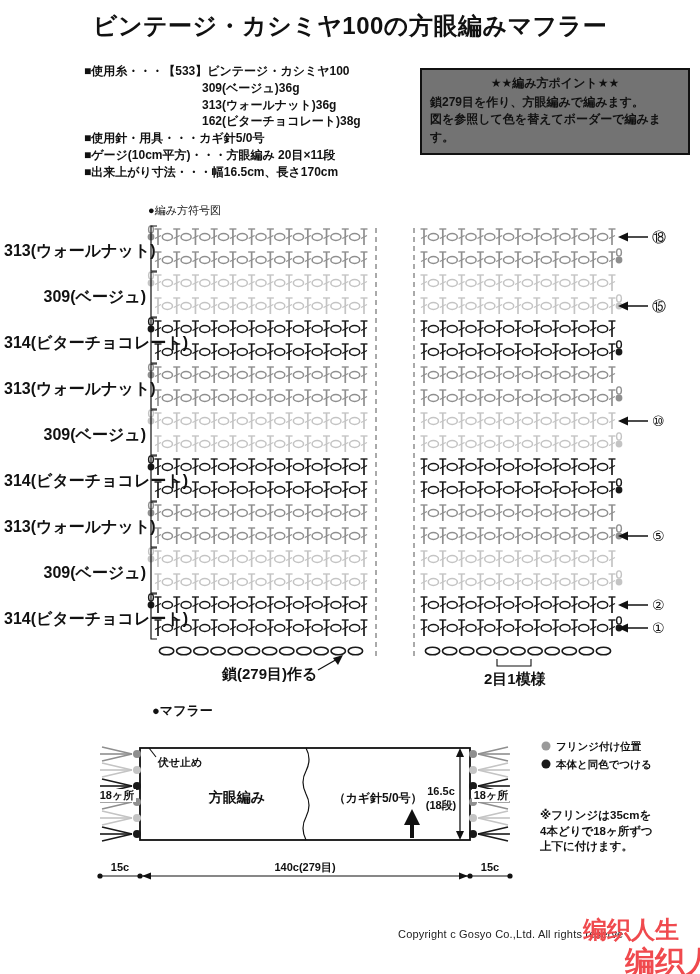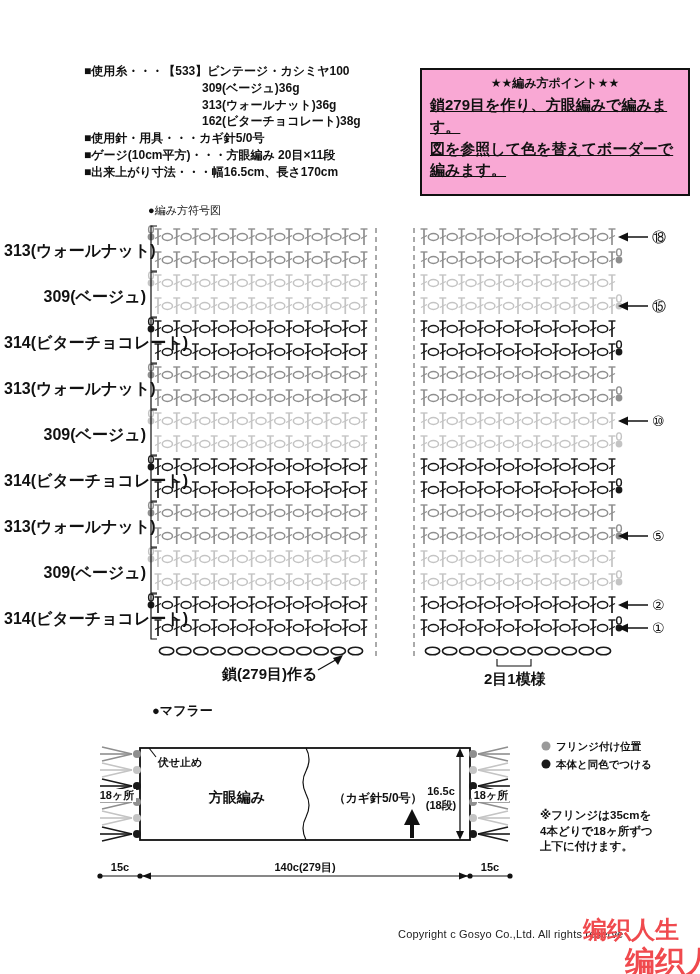--- a/index.html
+++ b/index.html
@@ -4,43 +4,44 @@
 <style>
   html,body{margin:0;padding:0;background:#e9e9e9;}
   .page{position:relative;width:700px;height:974px;background:#fff;overflow:hidden;
         font-family:"Liberation Sans","DejaVu Sans",sans-serif;color:#111;}
   .title{position:absolute;top:10px;left:0;width:100%;text-align:center;
          font-size:24px;font-weight:bold;margin:0;letter-spacing:.5px;}
   .materials{position:absolute;left:84px;top:63px;width:335px;font-size:12px;
              font-weight:bold;line-height:16.8px;}
   .materials .ind{padding-left:118px;}
   .points{position:absolute;left:420px;top:68px;width:250px;border:2px solid #111;
-          padding:5px 8px 13px;background:#f9a8d4;}
+          padding:5px 8px 7px;background:#737373;}
   .points-title{text-align:center;font-size:12px;font-weight:bold;margin-bottom:2px;}
-  .points-body{font-size:15px;font-weight:bold;line-height:1.45;text-decoration:underline;}
+  .points-body{font-size:12px;font-weight:bold;line-height:1.45;}
   .chart-label{position:absolute;left:148px;top:203px;font-size:11px;font-weight:normal;}
   .chart-region{position:absolute;left:0;top:222px;width:700px;height:476px;}
   .chart-region svg{position:absolute;left:0;top:0;}
   #chart-overlays{position:absolute;left:0;top:0;width:100%;height:100%;pointer-events:none;}
   .chart-yarn-label{position:absolute;width:142px;left:4px;text-align:right;
                     font-size:16px;font-weight:bold;white-space:nowrap;}
   .chart-note{position:absolute;font-size:15px;font-weight:bold;white-space:nowrap;}
   .scarf-region{position:absolute;left:0;top:700px;width:667px;height:210px;}
   .scarf-region svg{position:absolute;left:0;top:0;}
   .scarf-label{position:absolute;left:152px;top:2px;font-size:13px;font-weight:bold;}
   .copyright{position:absolute;left:398px;top:928px;width:292px;font-size:11px;
              letter-spacing:.2px;color:#222;}
   .watermark{position:absolute;font-weight:bold;white-space:nowrap;margin-left:33px;}
   .wm1{left:550px;top:914px;font-size:24px;}
   .wm2{left:592px;top:942px;font-size:30px;}
 </style>
 </head>
 <body>
 
 <div class="page">
+  <h1 class="title">ビンテージ・カシミヤ100の方眼編みマフラー</h1>
 
   <div class="materials" id="materials">
       <div class="">■使用糸・・・【533】ビンテージ・カシミヤ100</div>
       <div class="ind">309(ベージュ)36g</div>
       <div class="ind">313(ウォールナット)36g</div>
       <div class="ind">162(ビターチョコレート)38g</div>
       <div class="">■使用針・用具・・・カギ針5/0号</div>
       <div class="">■ゲージ(10cm平方)・・・方眼編み 20目×11段</div>
       <div class="">■出来上がり寸法・・・幅16.5cm、長さ170cm</div>
     </div>

